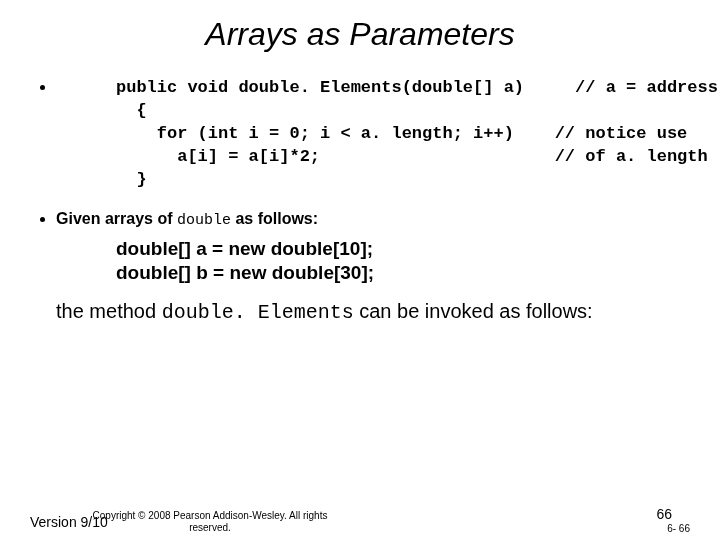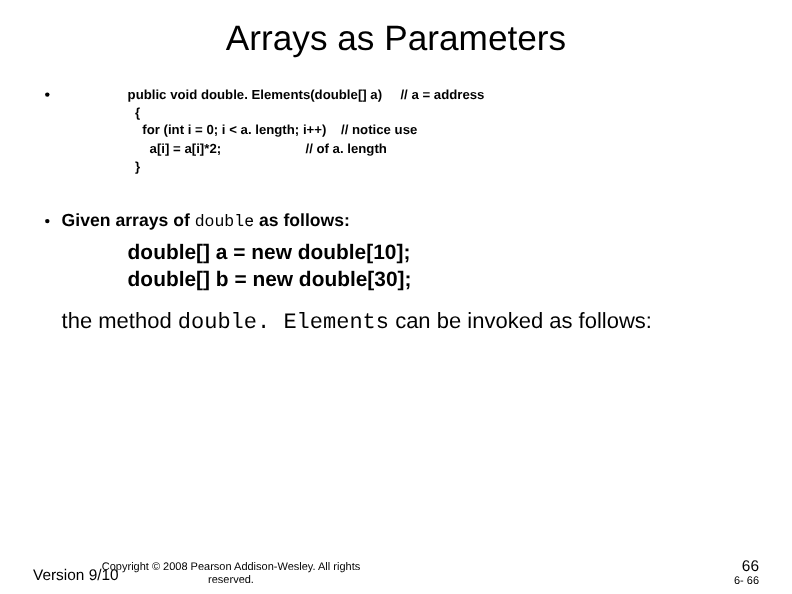--- a/index.html
+++ b/index.html
@@ -14,37 +14,38 @@
     box-sizing: border-box;
   }
   .slide {
     padding: 10px 30px 0 30px;
   }
   .title {
     text-align: center;
     font-size: 32px;
     font-weight: 400;
     margin: 6px 0 24px 0;
+    font-style: italic;
   }
   .bullets {
     list-style: disc;
     padding-left: 26px;
     margin: 0;
   }
   .bullets > li {
     font-size: 16px;
     font-weight: bold;
     margin-bottom: 14px;
   }
   .codeblock {
-    font-family: Liberation Sans, sans-serif;
+    font-family: Liberation Mono, monospace;
     font-weight: bold;
-    font-size: 12px;
+    font-size: 17px;
     white-space: pre;
-    margin: 10px 0 33px 60px;
+    margin: 10px 0 18px 60px;
     line-height: 1.35;
   }
   .codeblock2 {
     font-family: Liberation Sans, sans-serif;
     font-weight: bold;
     font-size: 19px;
     white-space: pre;
     margin: 8px 0 14px 60px;
     line-height: 1.3;
   }
@@ -67,21 +68,21 @@
     position: absolute;
     left: 80px;
     bottom: 6px;
     font-size: 10px;
     text-align: center;
     width: 260px;
     line-height: 1.2;
   }
   .pagenum {
     position: absolute;
-    right: 30px;
+    right: 48px;
     bottom: 18px;
     font-size: 14px;
     text-align: right;
   }
   .pagenum-small {
     position: absolute;
     right: 30px;
     bottom: 6px;
     font-size: 10px;
   }

